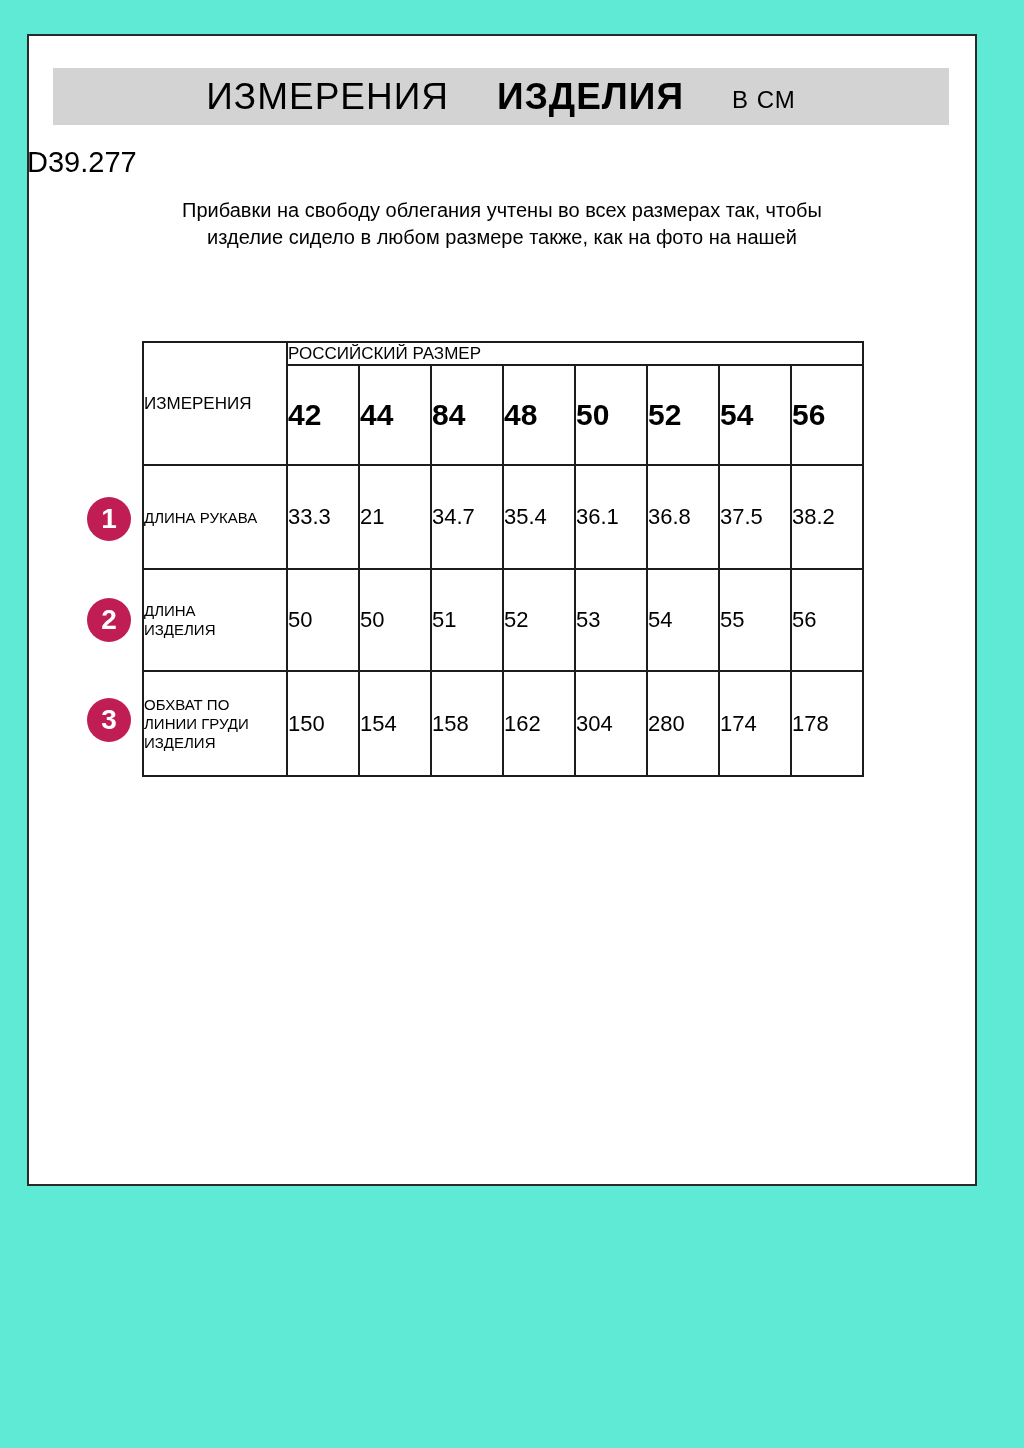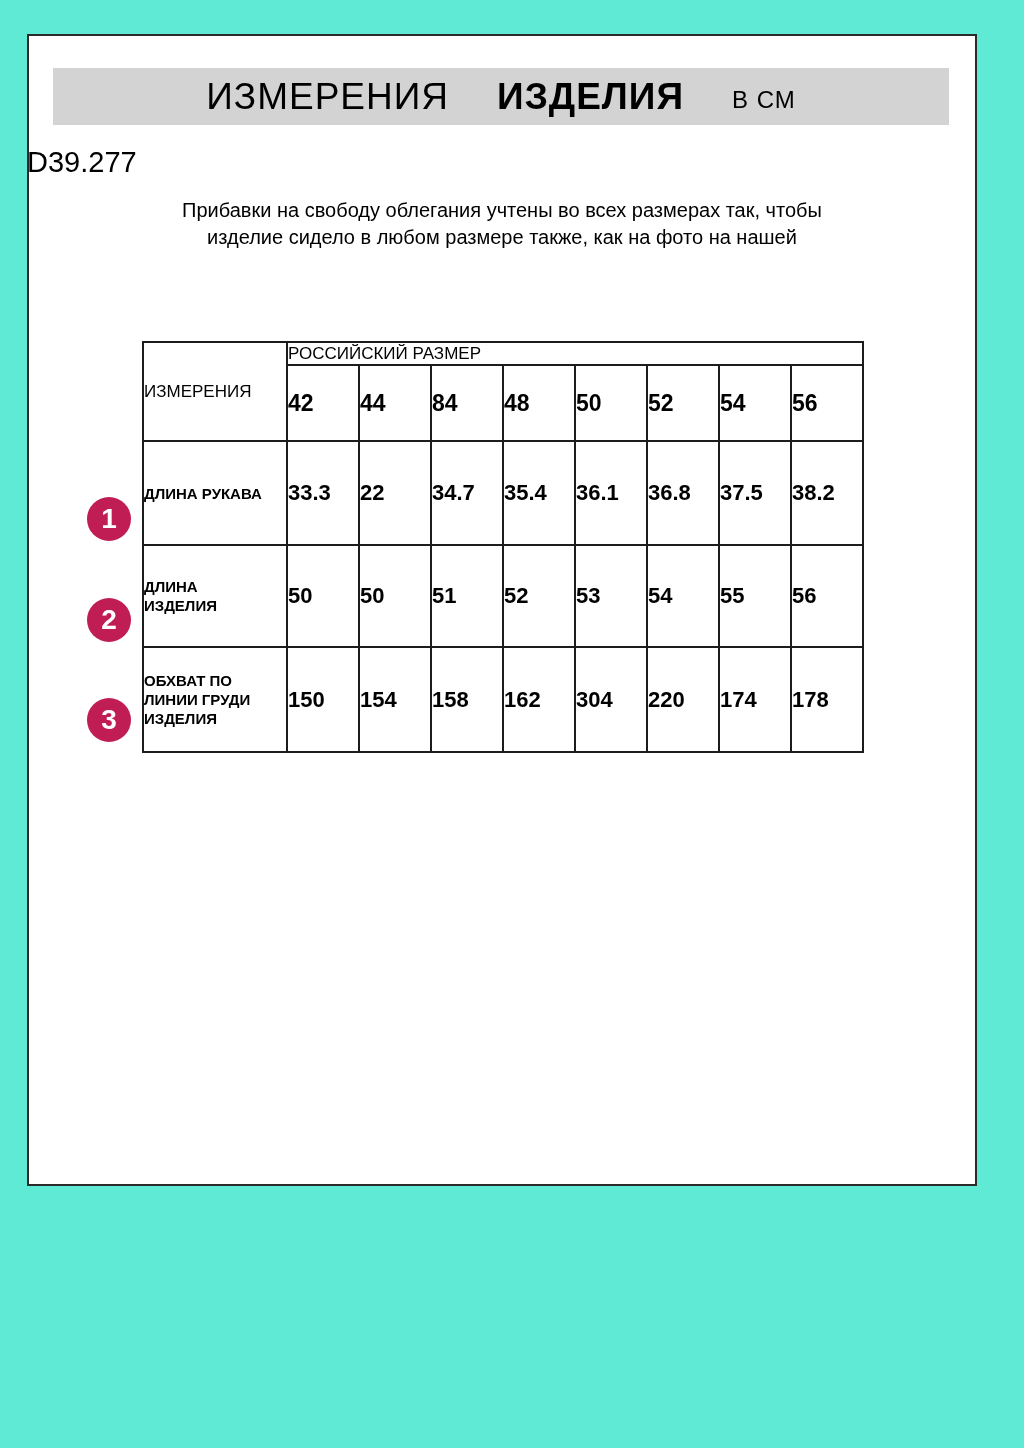--- a/index.html
+++ b/index.html
@@ -47,22 +47,22 @@
     border-collapse:collapse;table-layout:fixed;
     background:#fff;
   }
   table.size-table td{
     border:2px solid var(--table-border);
     vertical-align:middle;
     overflow:hidden;
   }
   td.corner{width:144px;font-size:17px;}
   td.group{font-size:17px;height:23px;}
-  tr.r-sizes td{height:76px;font-size:23px;font-weight:700;width:72px;}
-  tr.r-data td{font-size:22px;font-weight:700;}
+  tr.r-sizes td{height:100px;font-size:30px;font-weight:700;width:72px;}
+  tr.r-data td{font-size:22px;font-weight:400;}
   tr.r-data td.label{font-size:15px;white-space:pre-line;line-height:19px;}
   tr.rd1 td{height:104px;}
   tr.rd2 td{height:102px;}
   tr.rd3 td{height:105px;}
 
   .marker{
     position:absolute;left:87px;width:44px;height:44px;border-radius:50%;
     background:var(--marker-circle);
     color:#fff;font-size:28px;font-weight:700;
     display:flex;align-items:center;justify-content:center;
@@ -103,21 +103,21 @@
       <td>84</td>
       <td>48</td>
       <td>50</td>
       <td>52</td>
       <td>54</td>
       <td>56</td>
     </tr>
     <tr class="r-data rd1">
       <td class="label">ДЛИНА РУКАВА</td>
       <td>33.3</td>
-      <td>22</td>
+      <td>21</td>
       <td>34.7</td>
       <td>35.4</td>
       <td>36.1</td>
       <td>36.8</td>
       <td>37.5</td>
       <td>38.2</td>
     </tr>
     <tr class="r-data rd2">
       <td class="label">ДЛИНА
 ИЗДЕЛИЯ</td>
@@ -132,21 +132,21 @@
     </tr>
     <tr class="r-data rd3">
       <td class="label">ОБХВАТ ПО
 ЛИНИИ ГРУДИ
 ИЗДЕЛИЯ</td>
       <td>150</td>
       <td>154</td>
       <td>158</td>
       <td>162</td>
       <td>304</td>
-      <td>220</td>
+      <td>280</td>
       <td>174</td>
       <td>178</td>
     </tr>
   </tbody>
     </table>
 
   <div class="marker m1">1</div>
   <div class="marker m2">2</div>
   <div class="marker m3">3</div>
 

